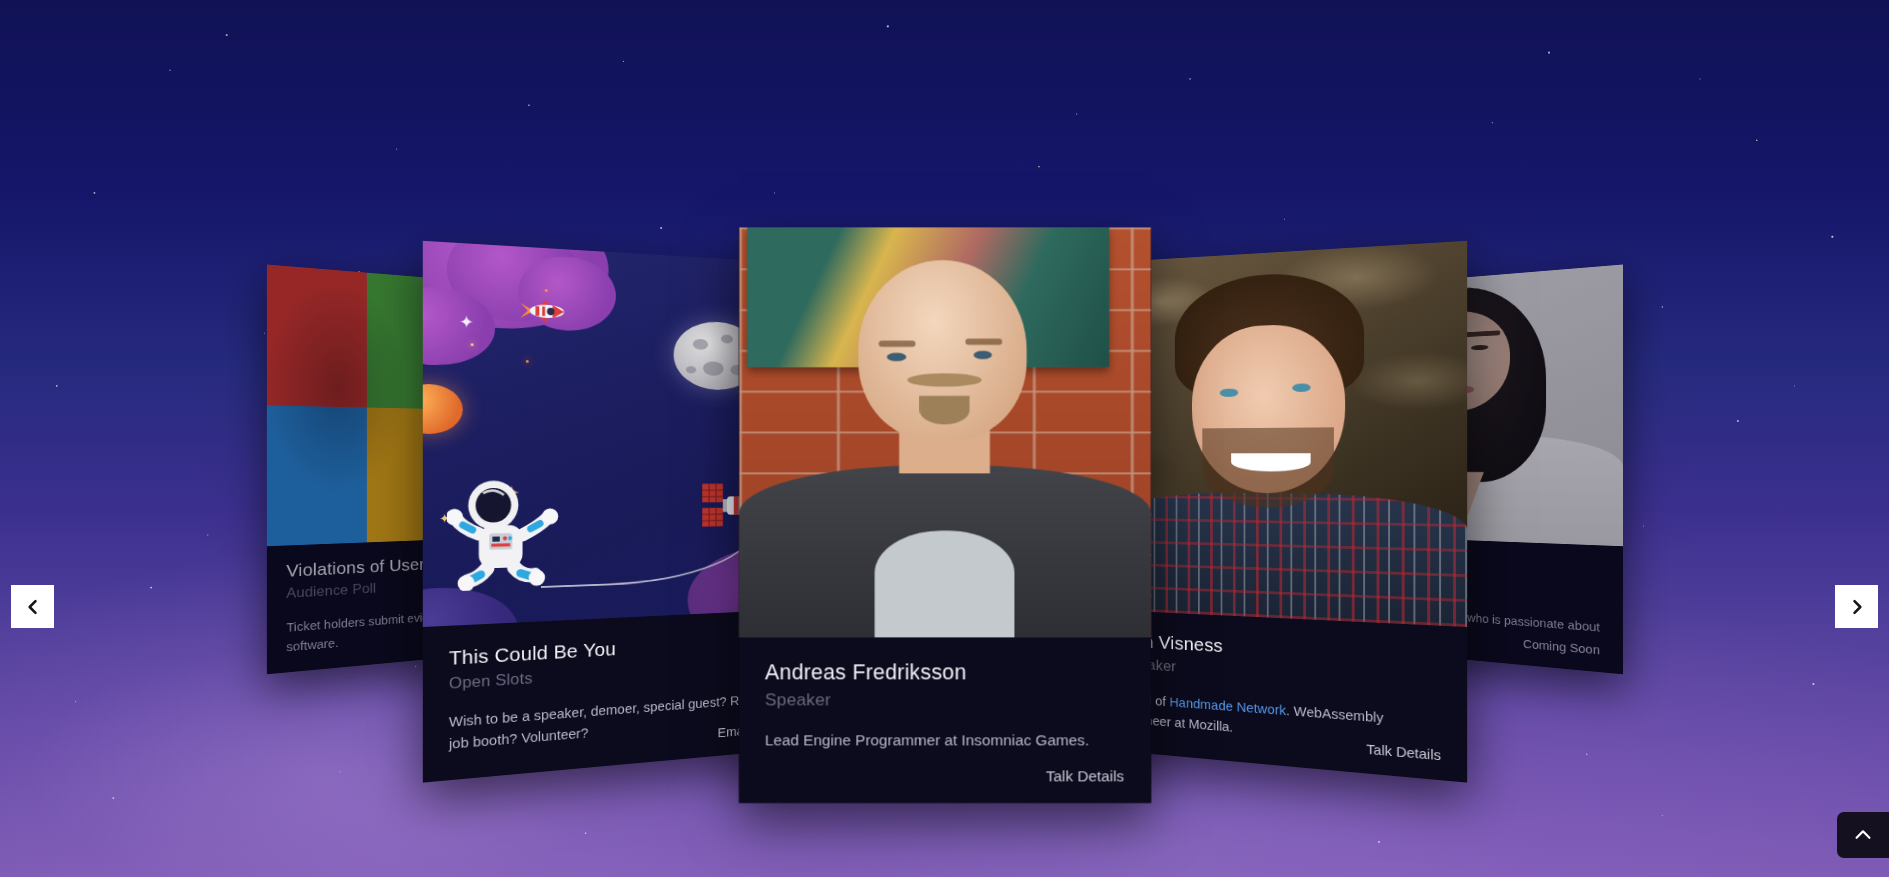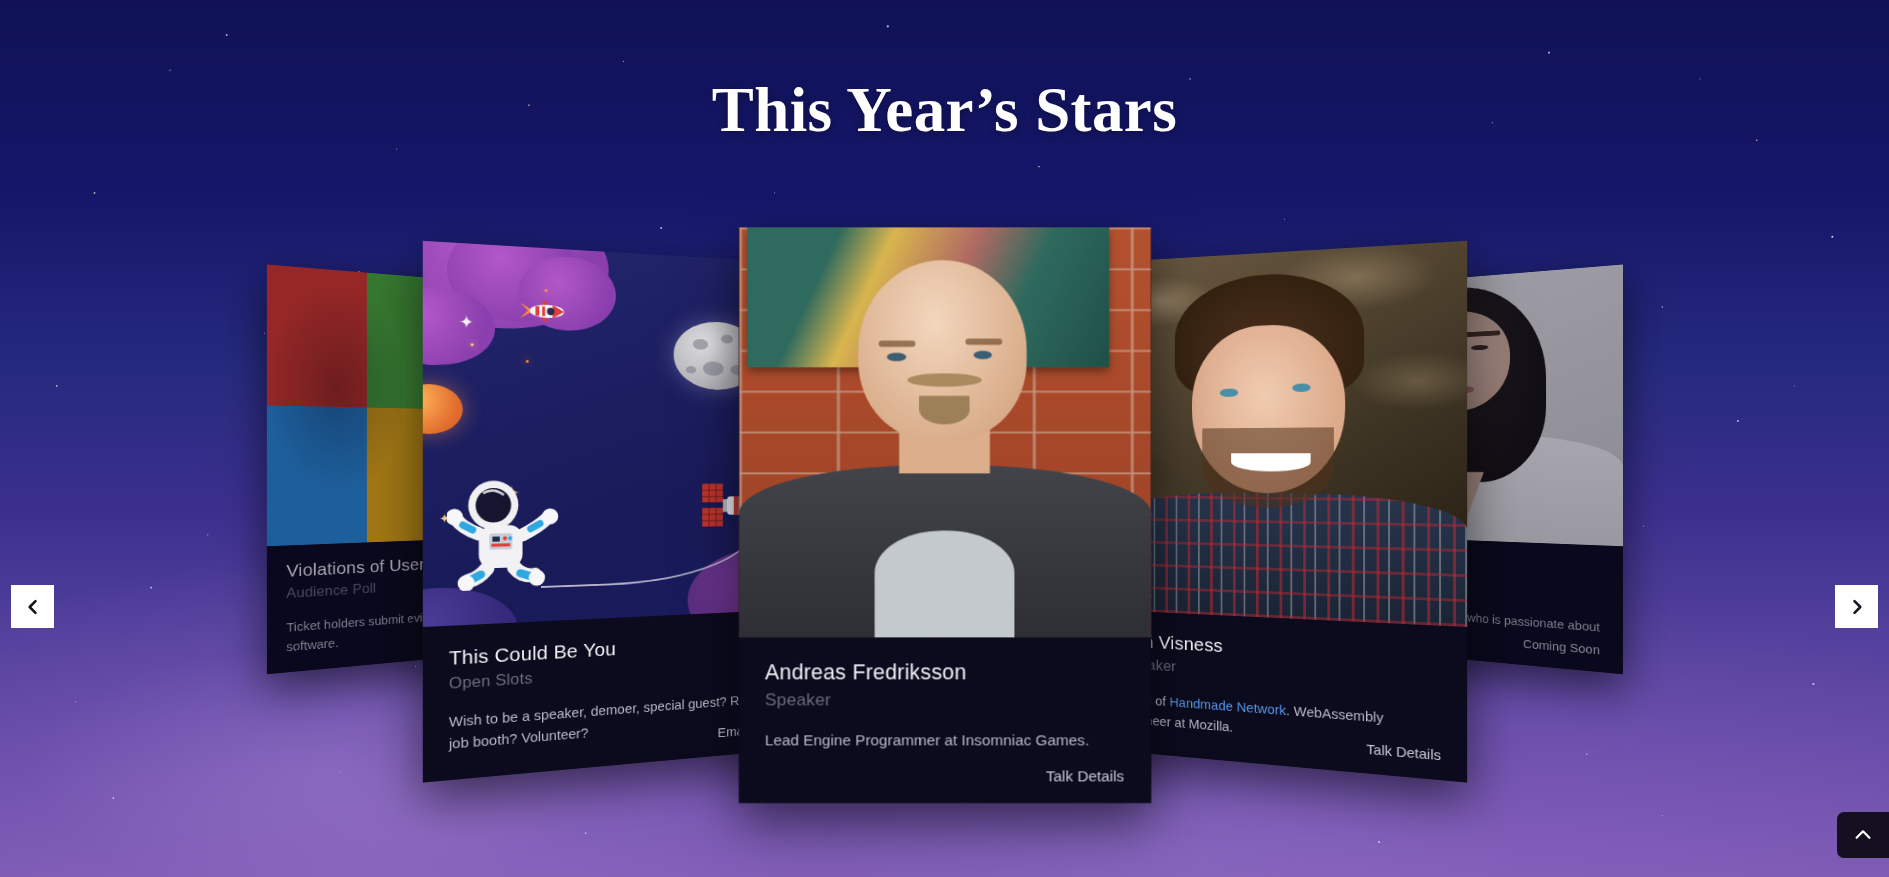--- a/index.html
+++ b/index.html
@@ -406,21 +406,20 @@
 </style>
 </head>
 <body>
 
 <div id="stage">
 
   <div class="stars s1"></div>
   <div class="stars s2"></div>
   <div class="nebula"></div>
 
-  <h1 id="page-title">This Year’s Stars</h1>
 
   <div id="carousel">
 
     <div class="card dim" id="c0">
       <div class="media">
         <div class="art-tech">
           <div class="quads">
             <div class="q1"></div>
             <div class="q2"></div>
             <div class="q3"></div>

